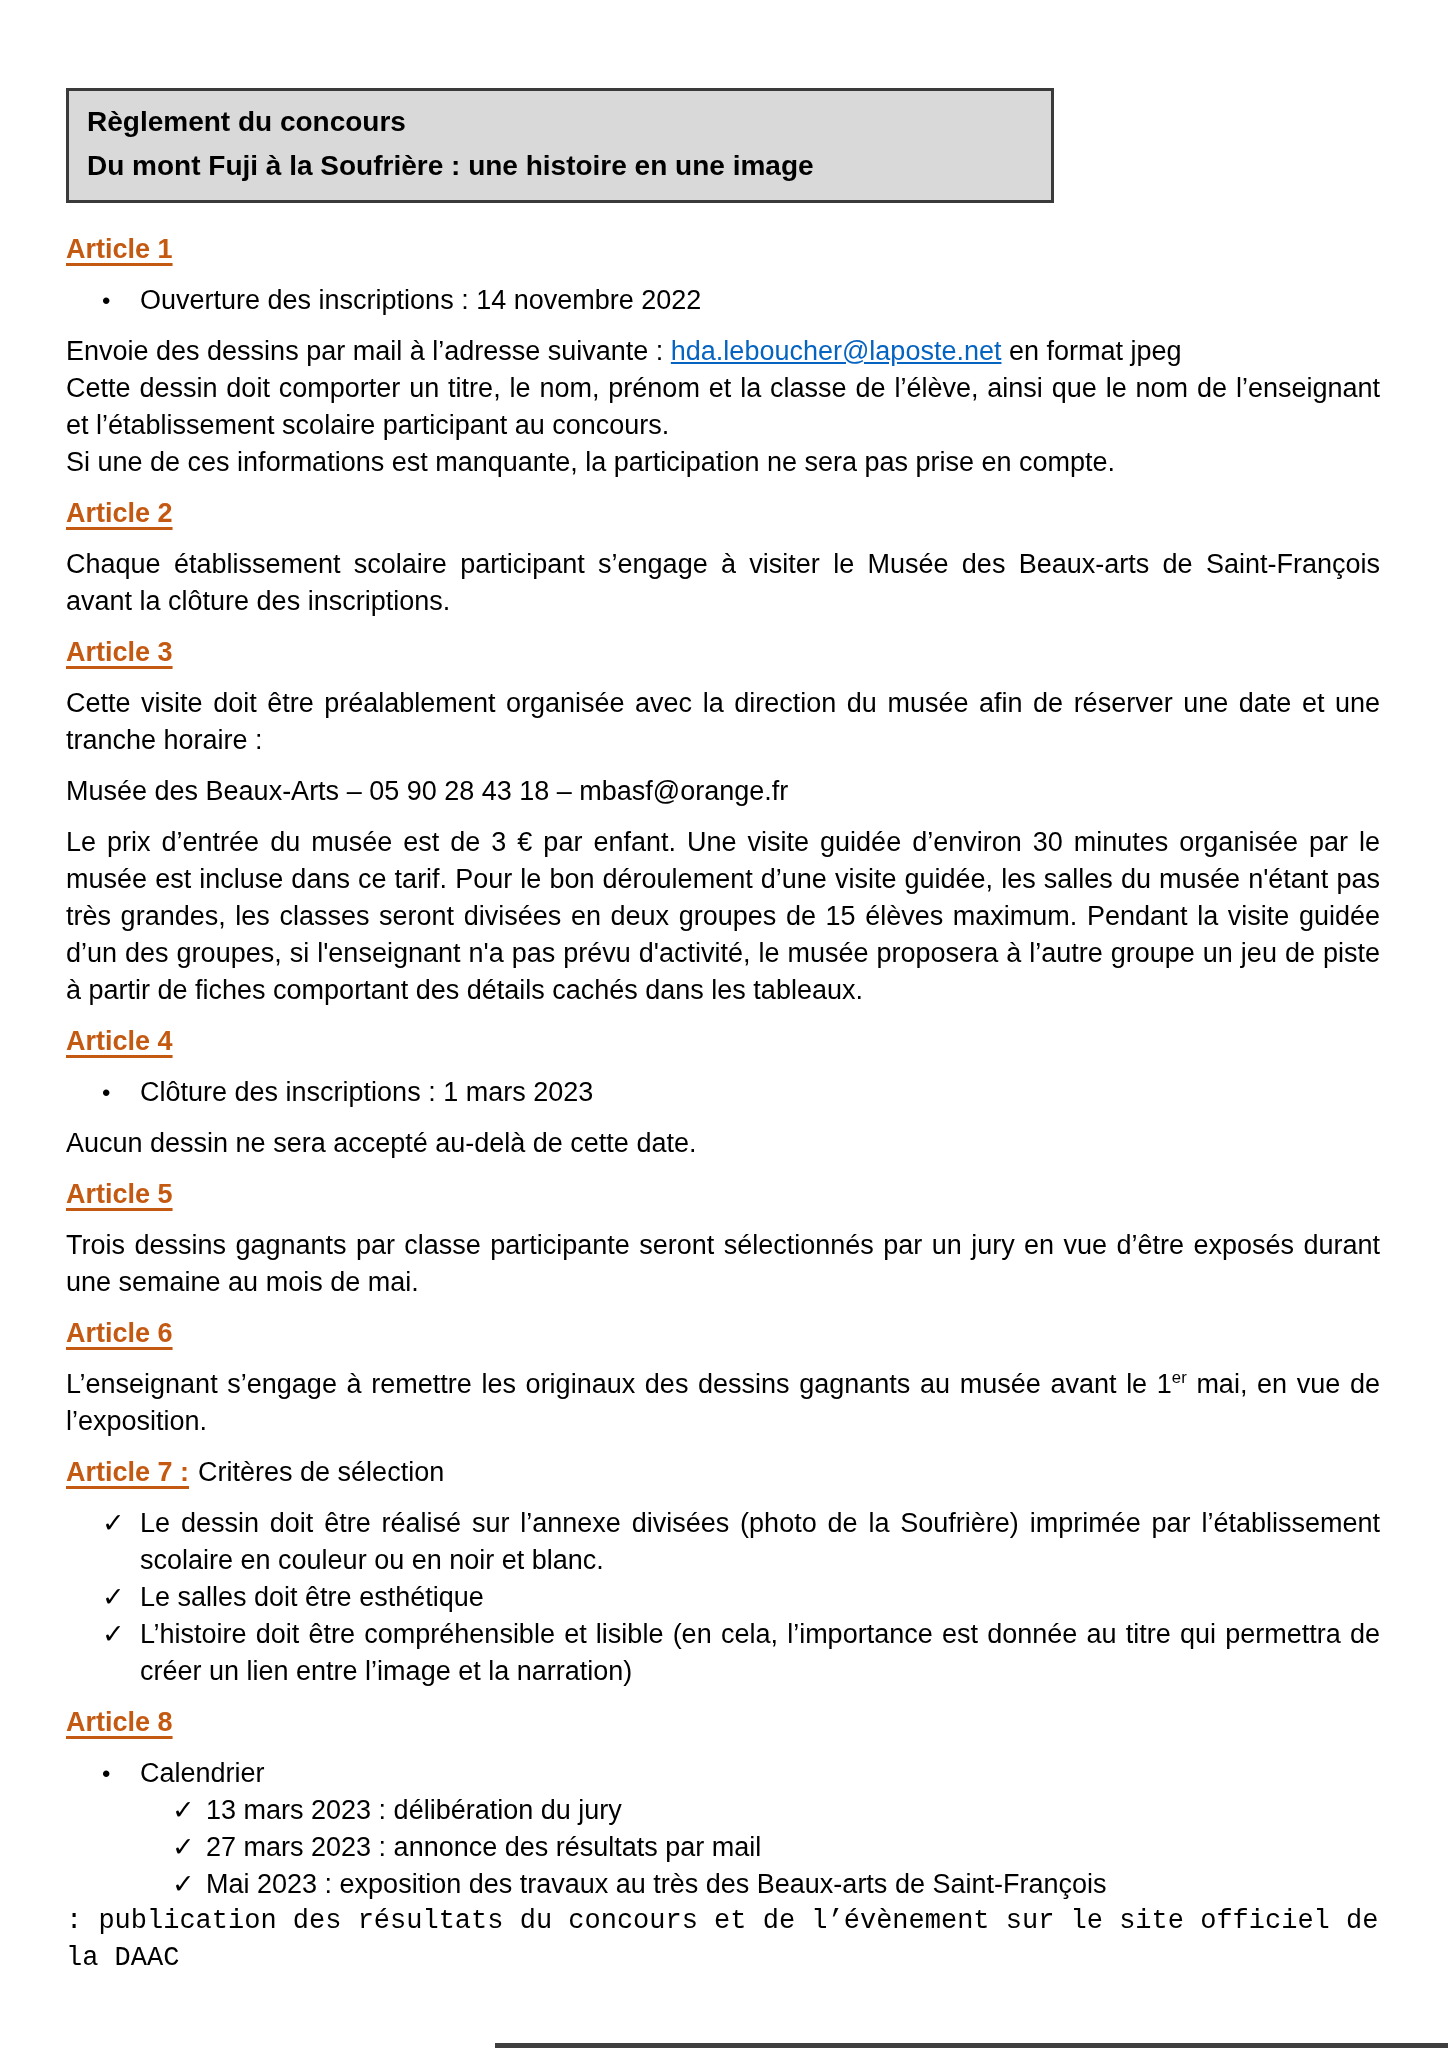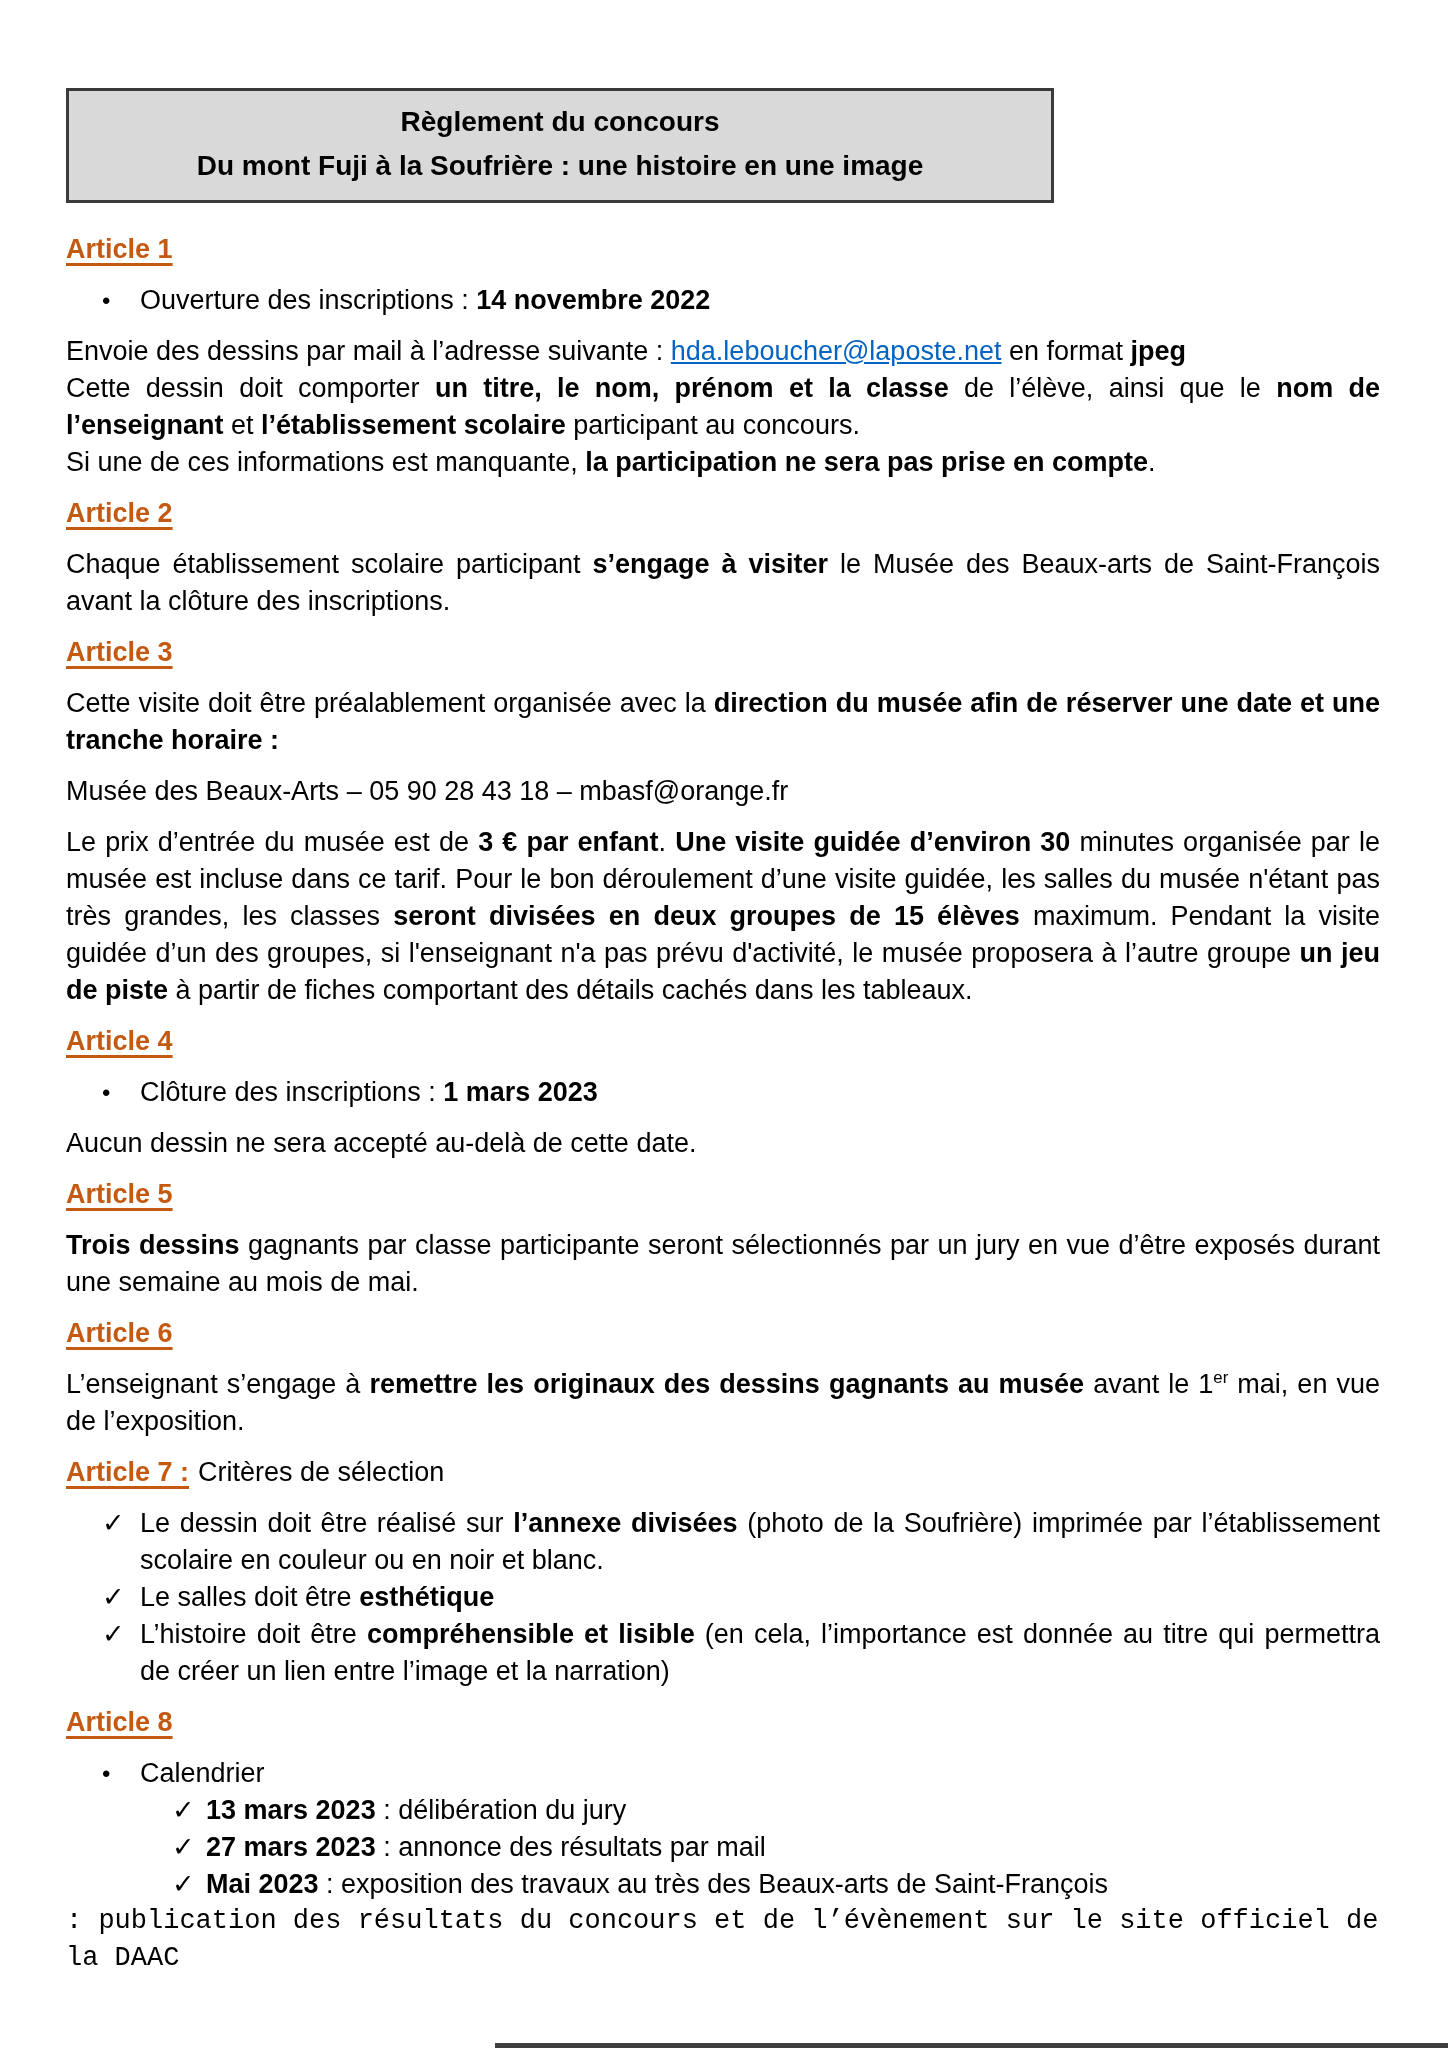--- a/index.html
+++ b/index.html
@@ -21,41 +21,40 @@
     font-size:27px;
     line-height:37px;
     color:var(--text-color);
     overflow:hidden;
   }
   .title-box{
     width:988px;
     box-sizing:border-box;
     border:3px solid var(--box-border);
     background:var(--box-bg);
-    text-align:center;
     font-weight:bold;
     font-size:28px;
     padding:12px 18px 16px 18px;
     margin-bottom:28px;
   }
   .title-box .line2{margin-top:7px;}
   #content p.block{margin:0 0 14px 0;}
   #content .tight{margin-bottom:0 !important;}
   #content .justify{text-align:justify;}
   #content .heading{margin:8px 0 14px 0;}
   .article-label{
     color:var(--heading-color);
     font-weight:bold;
     text-decoration:underline;
     text-decoration-color:var(--heading-color);
     text-decoration-thickness:2.5px;
     text-underline-offset:5px;
   }
   .heading-suffix{color:var(--text-color);margin-left:9px;}
-  .b{font-weight:bold;}
+  .b{font-weight:normal;}
   .li{display:flex;margin:0 0 14px 0;}
   .li.sp{margin-bottom:6px;}
   .marker{flex:0 0 auto;}
   .bullet .marker{width:38px;margin-left:36px;font-size:24px;}
   .check .marker{width:38px;margin-left:36px;}
   .check2 .marker{width:34px;margin-left:106px;font-weight:normal;}
   .li-text{flex:1 1 auto;}
   .cont{margin-left:206px;font-family:Liberation Mono, monospace;}
   .extra{margin-top:22px;}
   a.email-link{color:var(--link-color);text-decoration:underline;cursor:pointer;}

